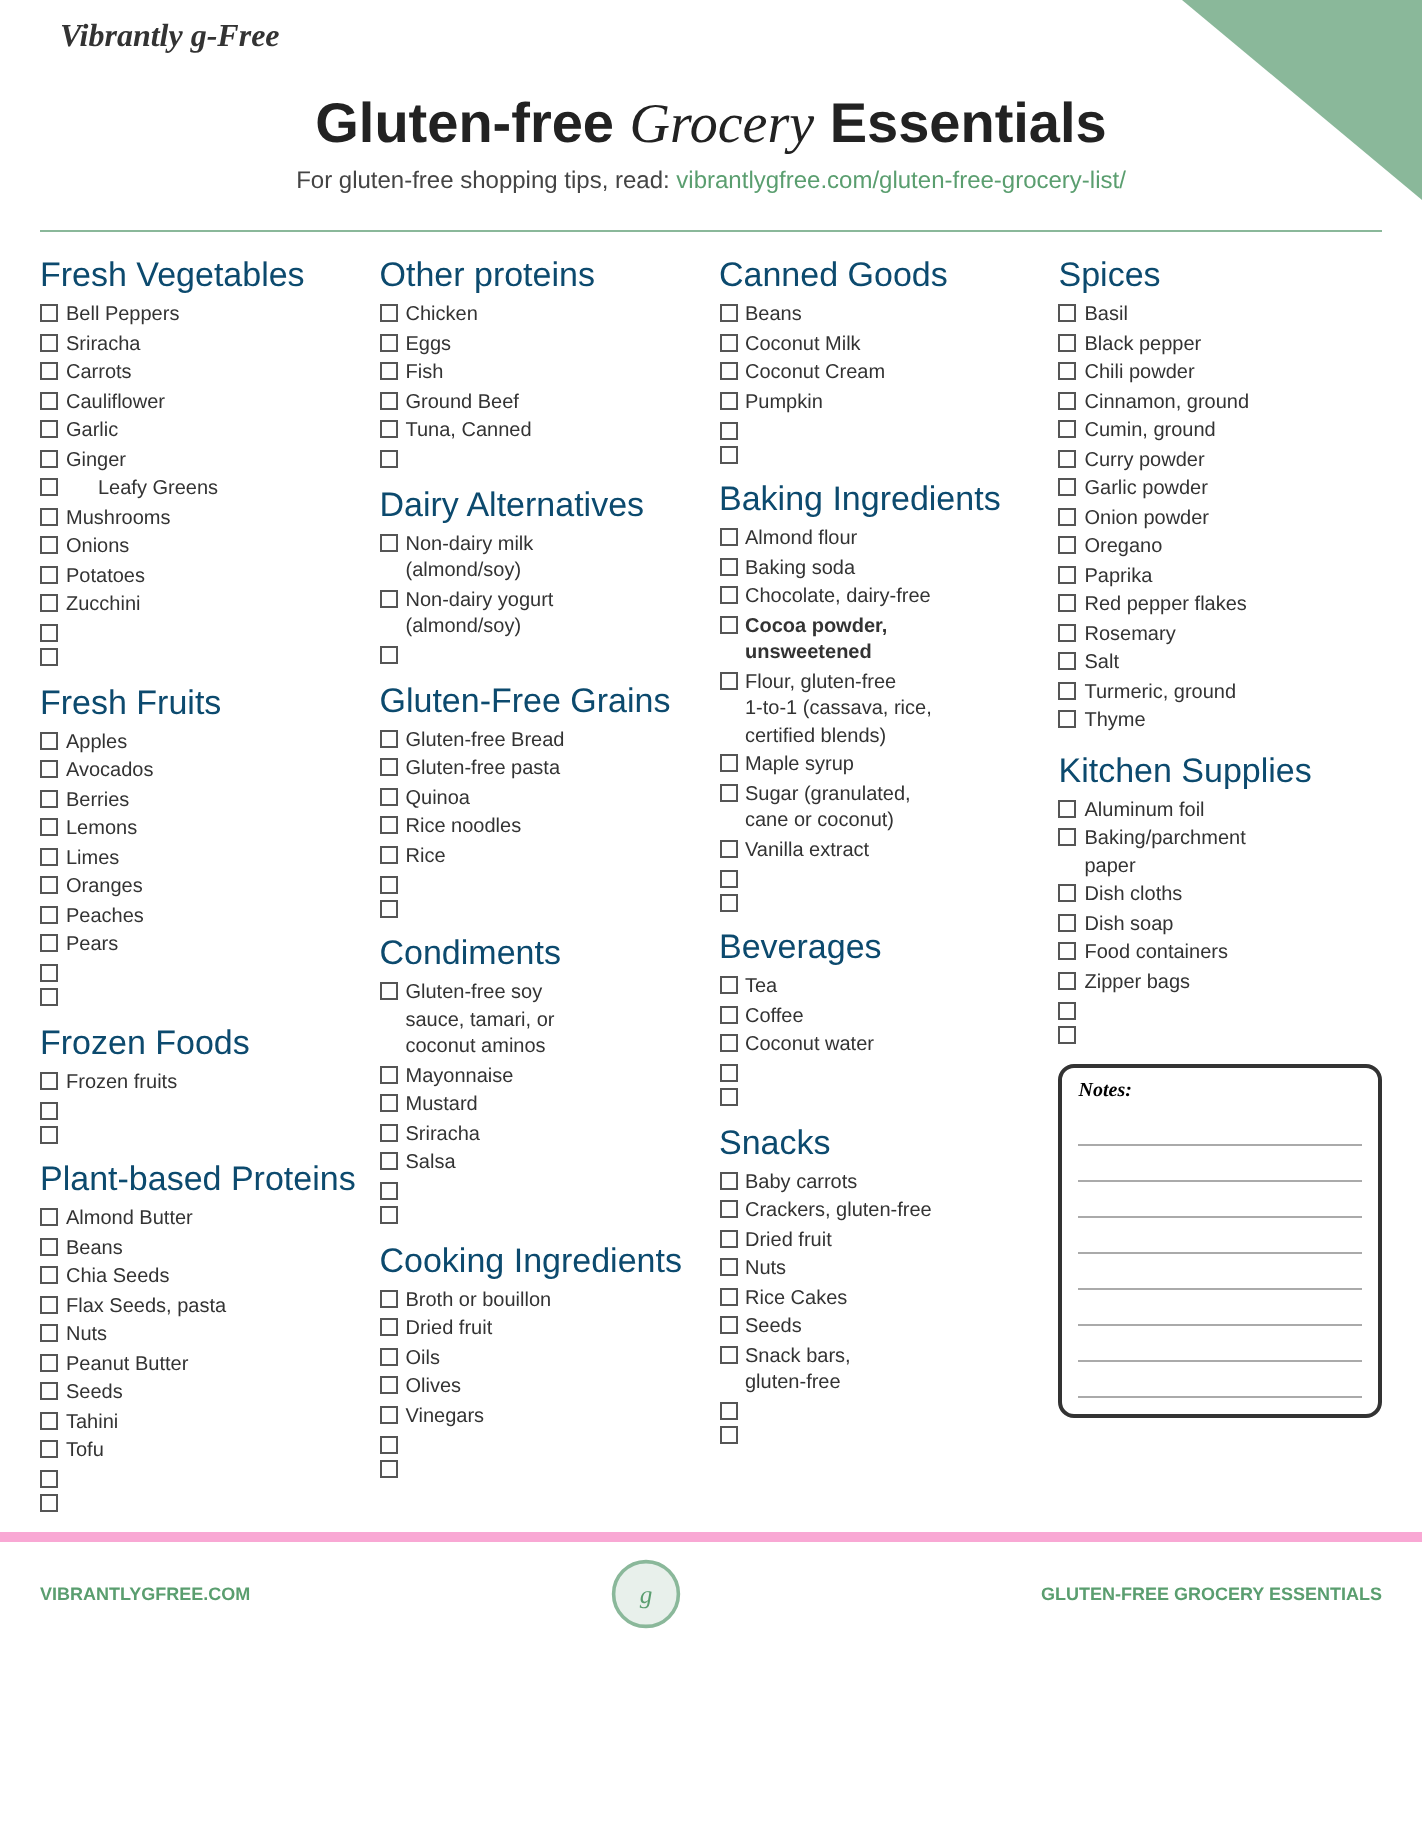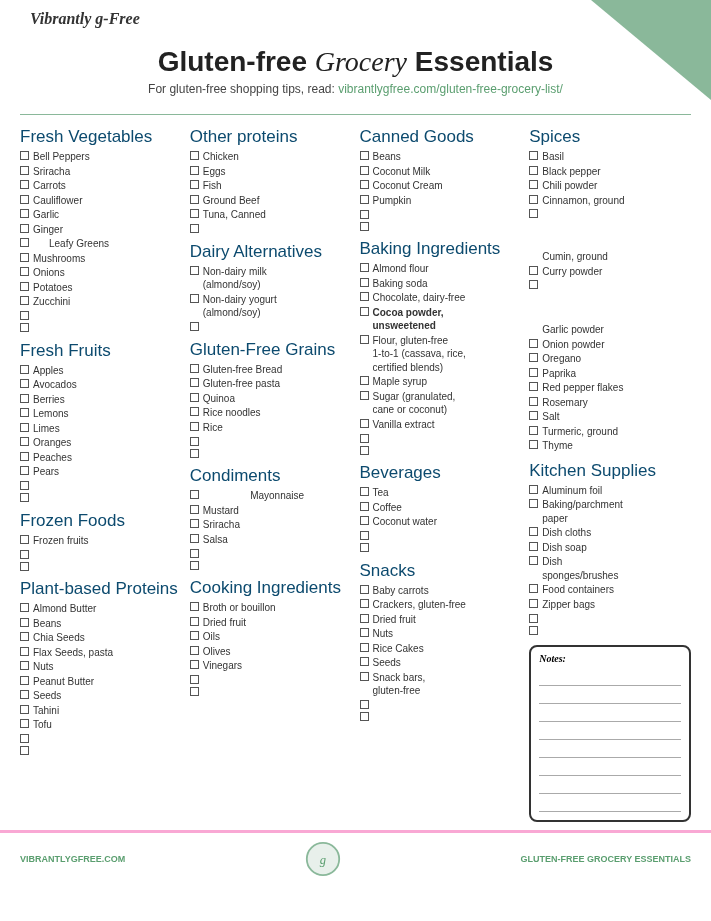--- a/index.html
+++ b/index.html
@@ -130,21 +130,21 @@
     .notes-line {
       border-bottom: 1px solid #aaa;
       height: 16px;
       margin-bottom: 2px;
     }
     .footer {
       display: flex;
       justify-content: space-between;
       align-items: center;
       padding: 8px 20px 6px;
-      border-top: 3px solid #f9a8d4;
+      border-top: 5px solid #f9a8d4;
       margin-top: 8px;
     }
     .footer-left {
       font-size: 9px;
       color: #5a9e6f;
       font-weight: bold;
     }
     .footer-right {
       font-size: 9px;
       color: #5a9e6f;
@@ -383,21 +383,27 @@
         </div>
         <div class="item empty-item">
           <span class="checkbox"></span>
         </div>
         <div class="item empty-item">
           <span class="checkbox"></span>
         </div>
         <div class="section-title">Condiments</div>
         <div class="item">
           <span class="checkbox"></span>
-          <span class="item-text" style="white-space: pre-line; text-align: center;">Mayonnaise</span>
+          <span class="item-text" style="white-space: pre-line;">Gluten-free soy
+sauce, tamari, or
+coconut aminos</span>
+        </div>
+        <div class="item">
+          <span class="checkbox"></span>
+          <span class="item-text" style="white-space: pre-line;">Mayonnaise</span>
         </div>
         <div class="item">
           <span class="checkbox"></span>
           <span class="item-text" style="white-space: pre-line;">Mustard</span>
         </div>
         <div class="item">
           <span class="checkbox"></span>
           <span class="item-text" style="white-space: pre-line;">Sriracha</span>
         </div>
         <div class="item">
@@ -574,29 +580,29 @@
         <div class="item">
           <span class="checkbox"></span>
           <span class="item-text" style="white-space: pre-line;">Chili powder</span>
         </div>
         <div class="item">
           <span class="checkbox"></span>
           <span class="item-text" style="white-space: pre-line;">Cinnamon, ground</span>
         </div>
         <div class="item">
           <span class="checkbox"></span>
-          <span class="item-text" style="white-space: pre-line; margin-top: 42px;">Cumin, ground</span>
+          <span class="item-text" style="white-space: pre-line;">Cumin, ground</span>
         </div>
         <div class="item">
           <span class="checkbox"></span>
           <span class="item-text" style="white-space: pre-line;">Curry powder</span>
         </div>
         <div class="item">
           <span class="checkbox"></span>
-          <span class="item-text" style="white-space: pre-line; margin-top: 44px;">Garlic powder</span>
+          <span class="item-text" style="white-space: pre-line;">Garlic powder</span>
         </div>
         <div class="item">
           <span class="checkbox"></span>
           <span class="item-text" style="white-space: pre-line;">Onion powder</span>
         </div>
         <div class="item">
           <span class="checkbox"></span>
           <span class="item-text" style="white-space: pre-line;">Oregano</span>
         </div>
         <div class="item">
@@ -633,25 +639,20 @@
           <span class="item-text" style="white-space: pre-line;">Baking/parchment
 paper</span>
         </div>
         <div class="item">
           <span class="checkbox"></span>
           <span class="item-text" style="white-space: pre-line;">Dish cloths</span>
         </div>
         <div class="item">
           <span class="checkbox"></span>
           <span class="item-text" style="white-space: pre-line;">Dish soap</span>
-        </div>
-        <div class="item">
-          <span class="checkbox"></span>
-          <span class="item-text" style="white-space: pre-line;">Dish
-sponges/brushes</span>
         </div>
         <div class="item">
           <span class="checkbox"></span>
           <span class="item-text" style="white-space: pre-line;">Food containers</span>
         </div>
         <div class="item">
           <span class="checkbox"></span>
           <span class="item-text" style="white-space: pre-line;">Zipper bags</span>
         </div>
         <div class="item empty-item">

